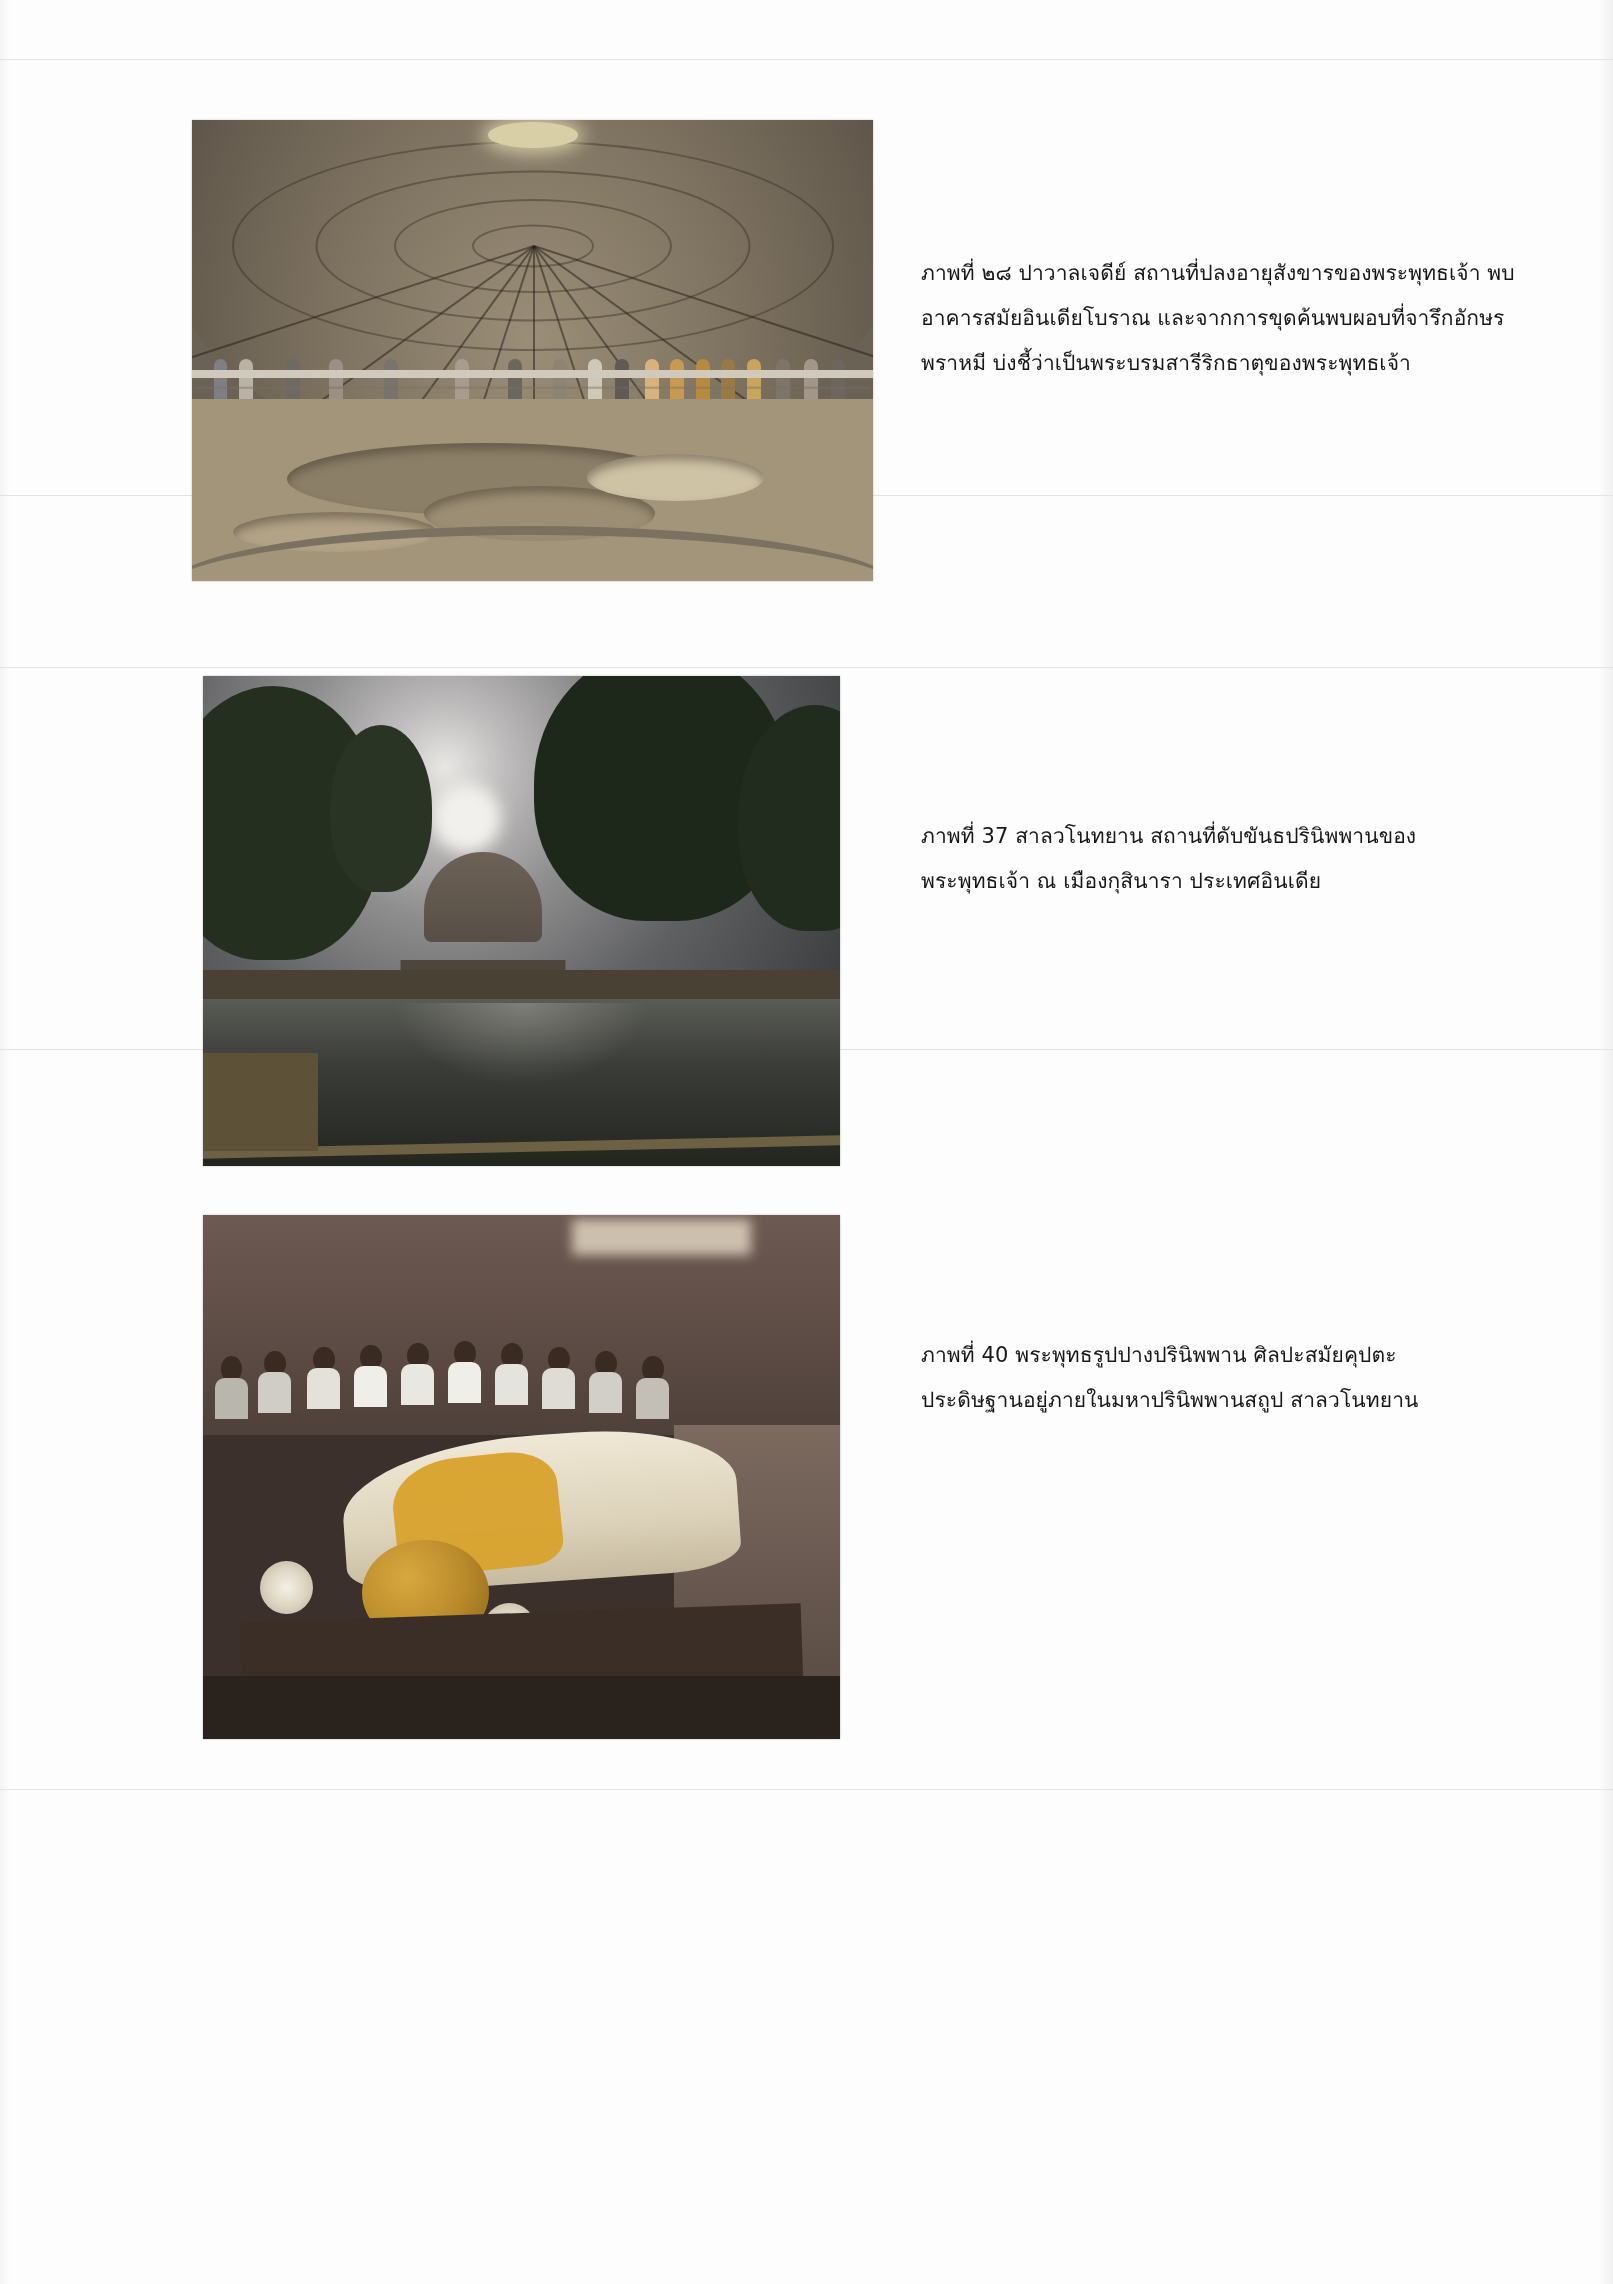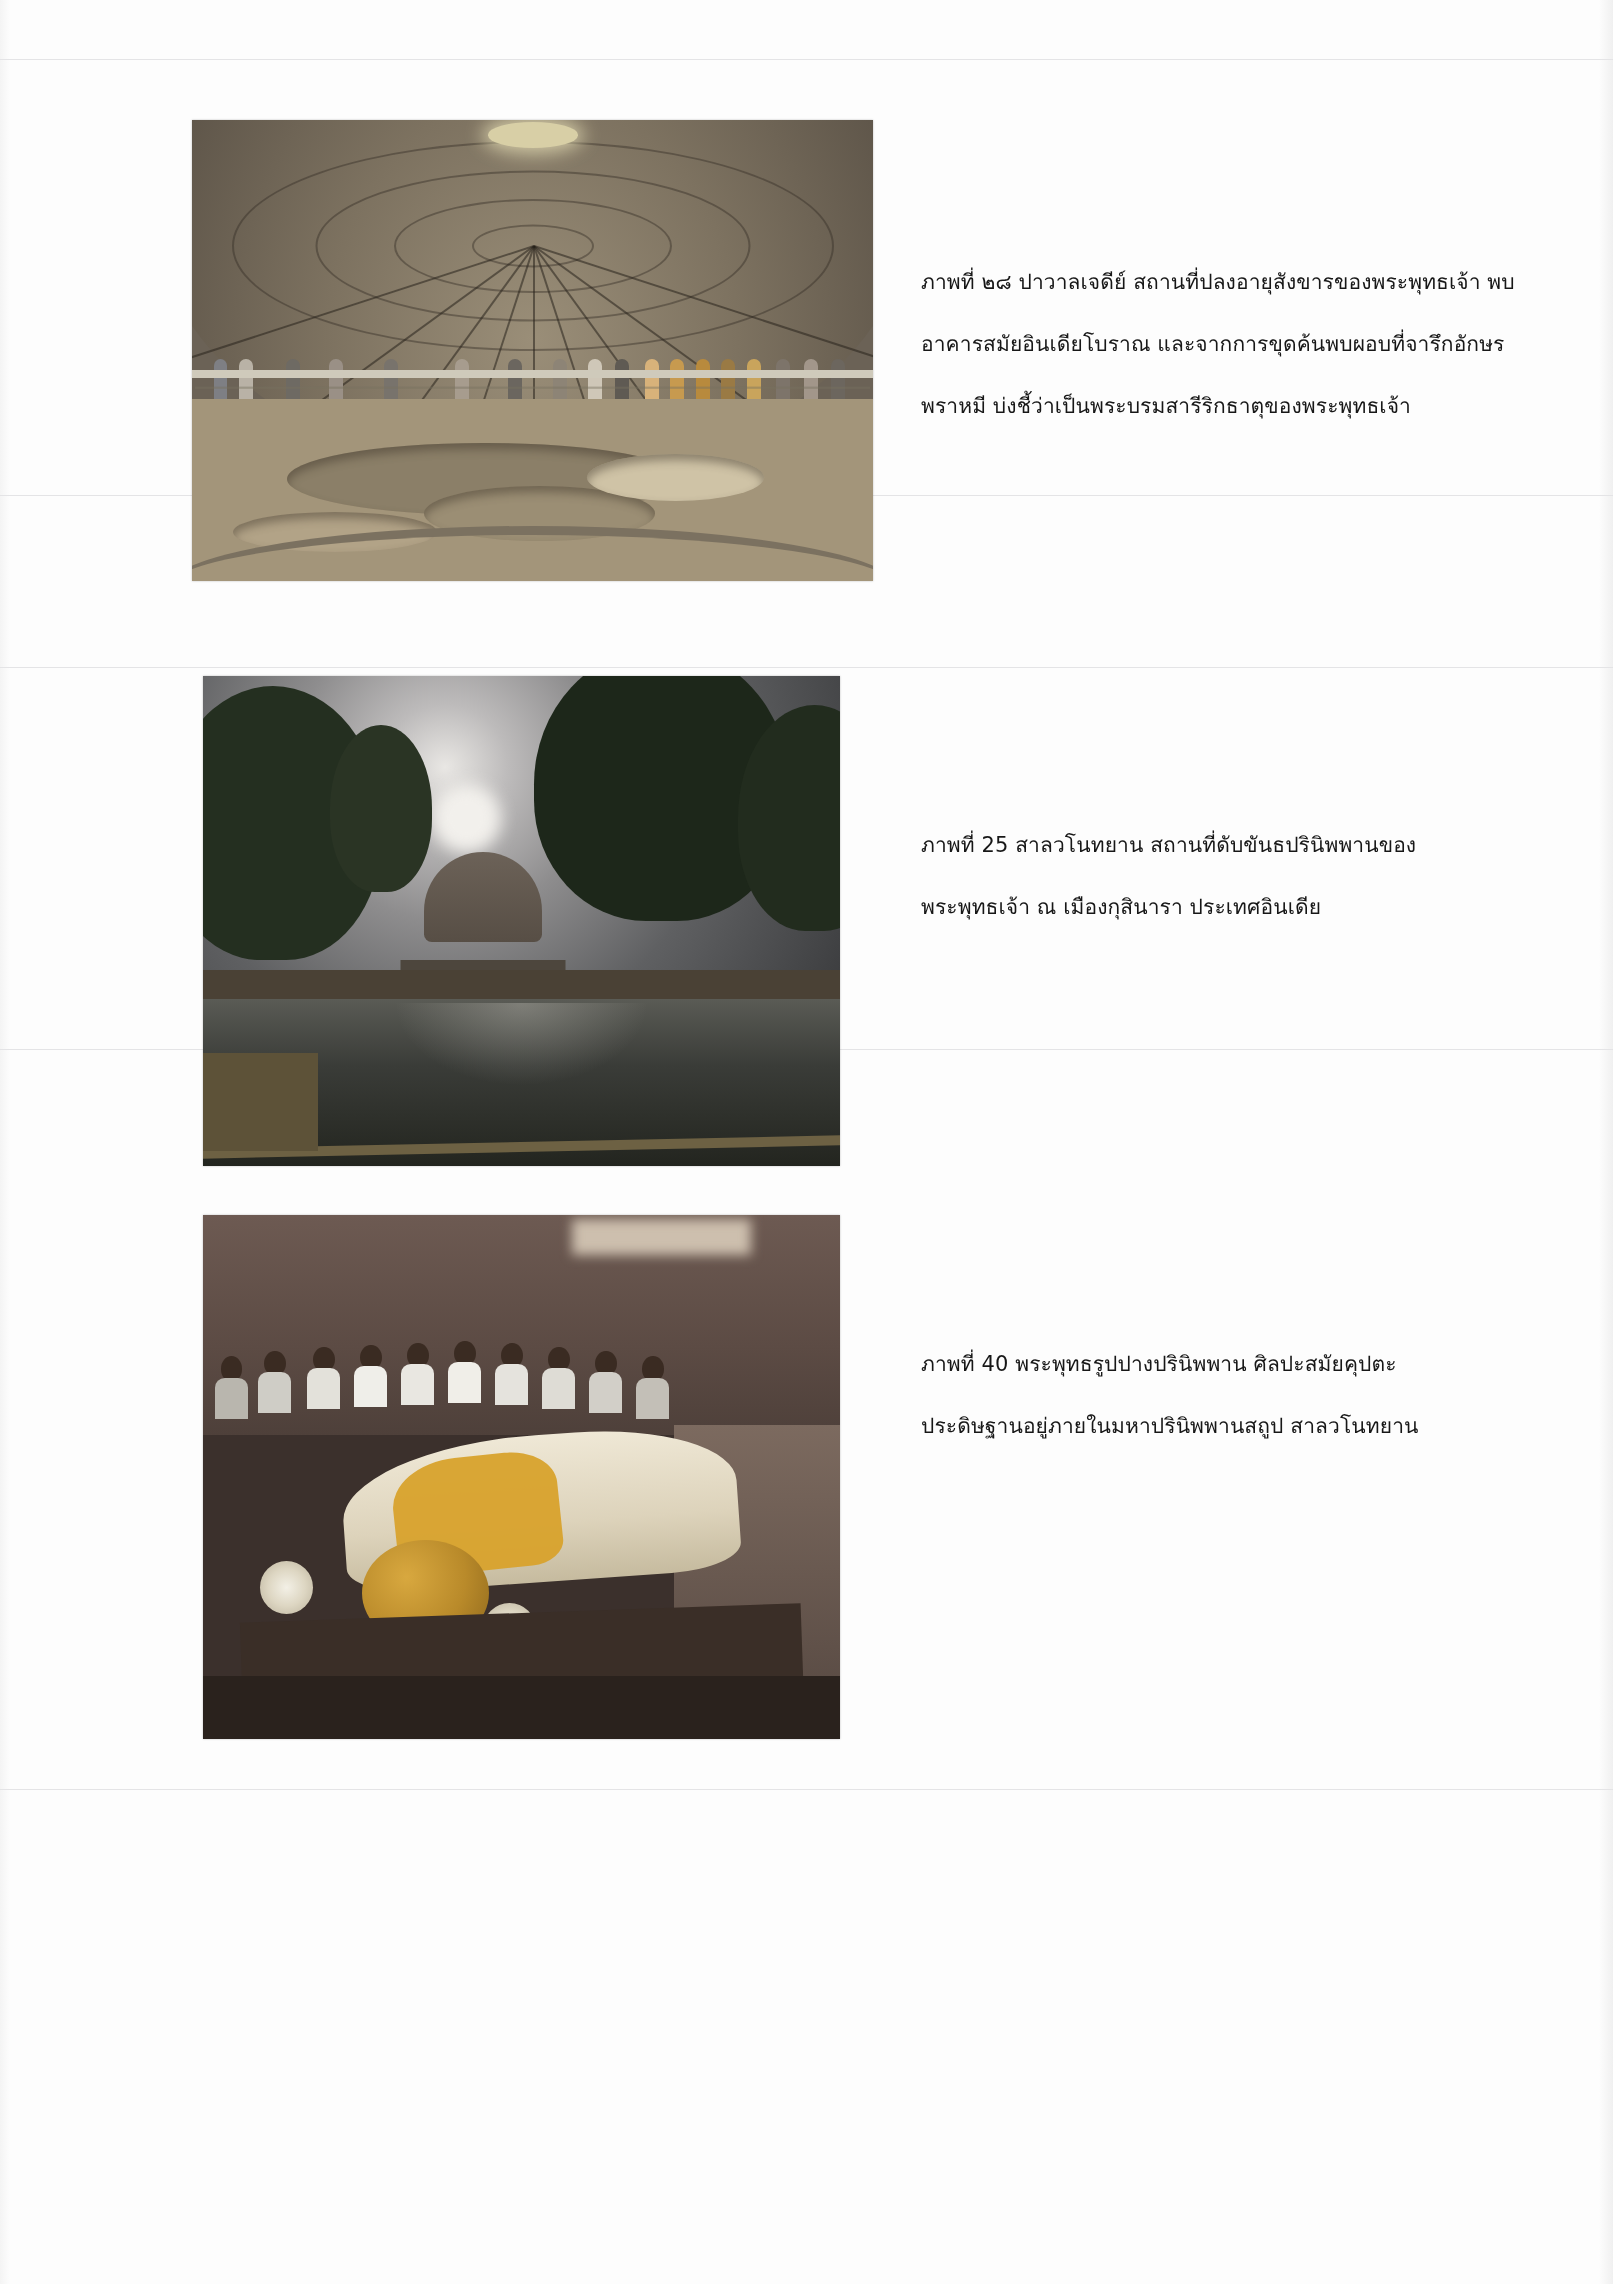--- a/index.html
+++ b/index.html
@@ -359,21 +359,21 @@
     width: 26%;
     height: 56%;
     background: linear-gradient(to bottom, #7c6a5f 0%, #574942 100%);
   }
 
   
   .caption {
     position: absolute;
     color: #171717;
     font-size: 21px;
-    line-height: 62px;
+    line-height: 45px;
     letter-spacing: 0.1px;
     font-family: "DejaVu Sans", "Liberation Sans", sans-serif;
   }
   .cap28 { left: 921px; top: 251px; width: 608px; }
   .cap29 { left: 921px; top: 814px; width: 549px; }
   .cap30 { left: 921px; top: 1333px; width: 549px; }
   .caption p { margin: 0; }
 </style>
 </head>
 <body>
@@ -453,21 +453,21 @@
     <div class="stupa-base"></div>
     <div class="bank"></div>
     <div class="water">
       <div class="water-refl"></div>
     </div>
     <div class="ledge"></div>
     <div class="ledge2"></div>
   </div>
 
   <div class="caption cap29">
-    <p>ภาพที่ 25 สาลวโนทยาน สถานที่ดับขันธปรินิพพานของพระพุทธเจ้า ณ เมืองกุสินารา ประเทศอินเดีย</p>
+    <p>ภาพที่ 37 สาลวโนทยาน สถานที่ดับขันธปรินิพพานของพระพุทธเจ้า ณ เมืองกุสินารา ประเทศอินเดีย</p>
   </div>
 
   <div class="figure fig30">
     <div class="hall">
       <div class="hall-light"></div>
     </div>
 
     <div class="pilgrims">
       <div class="head" style="left:17.6px;top:15.7px;"></div>
       <div class="body" style="left:11.8px;top:37px;background:#b9b6ae;"></div>

